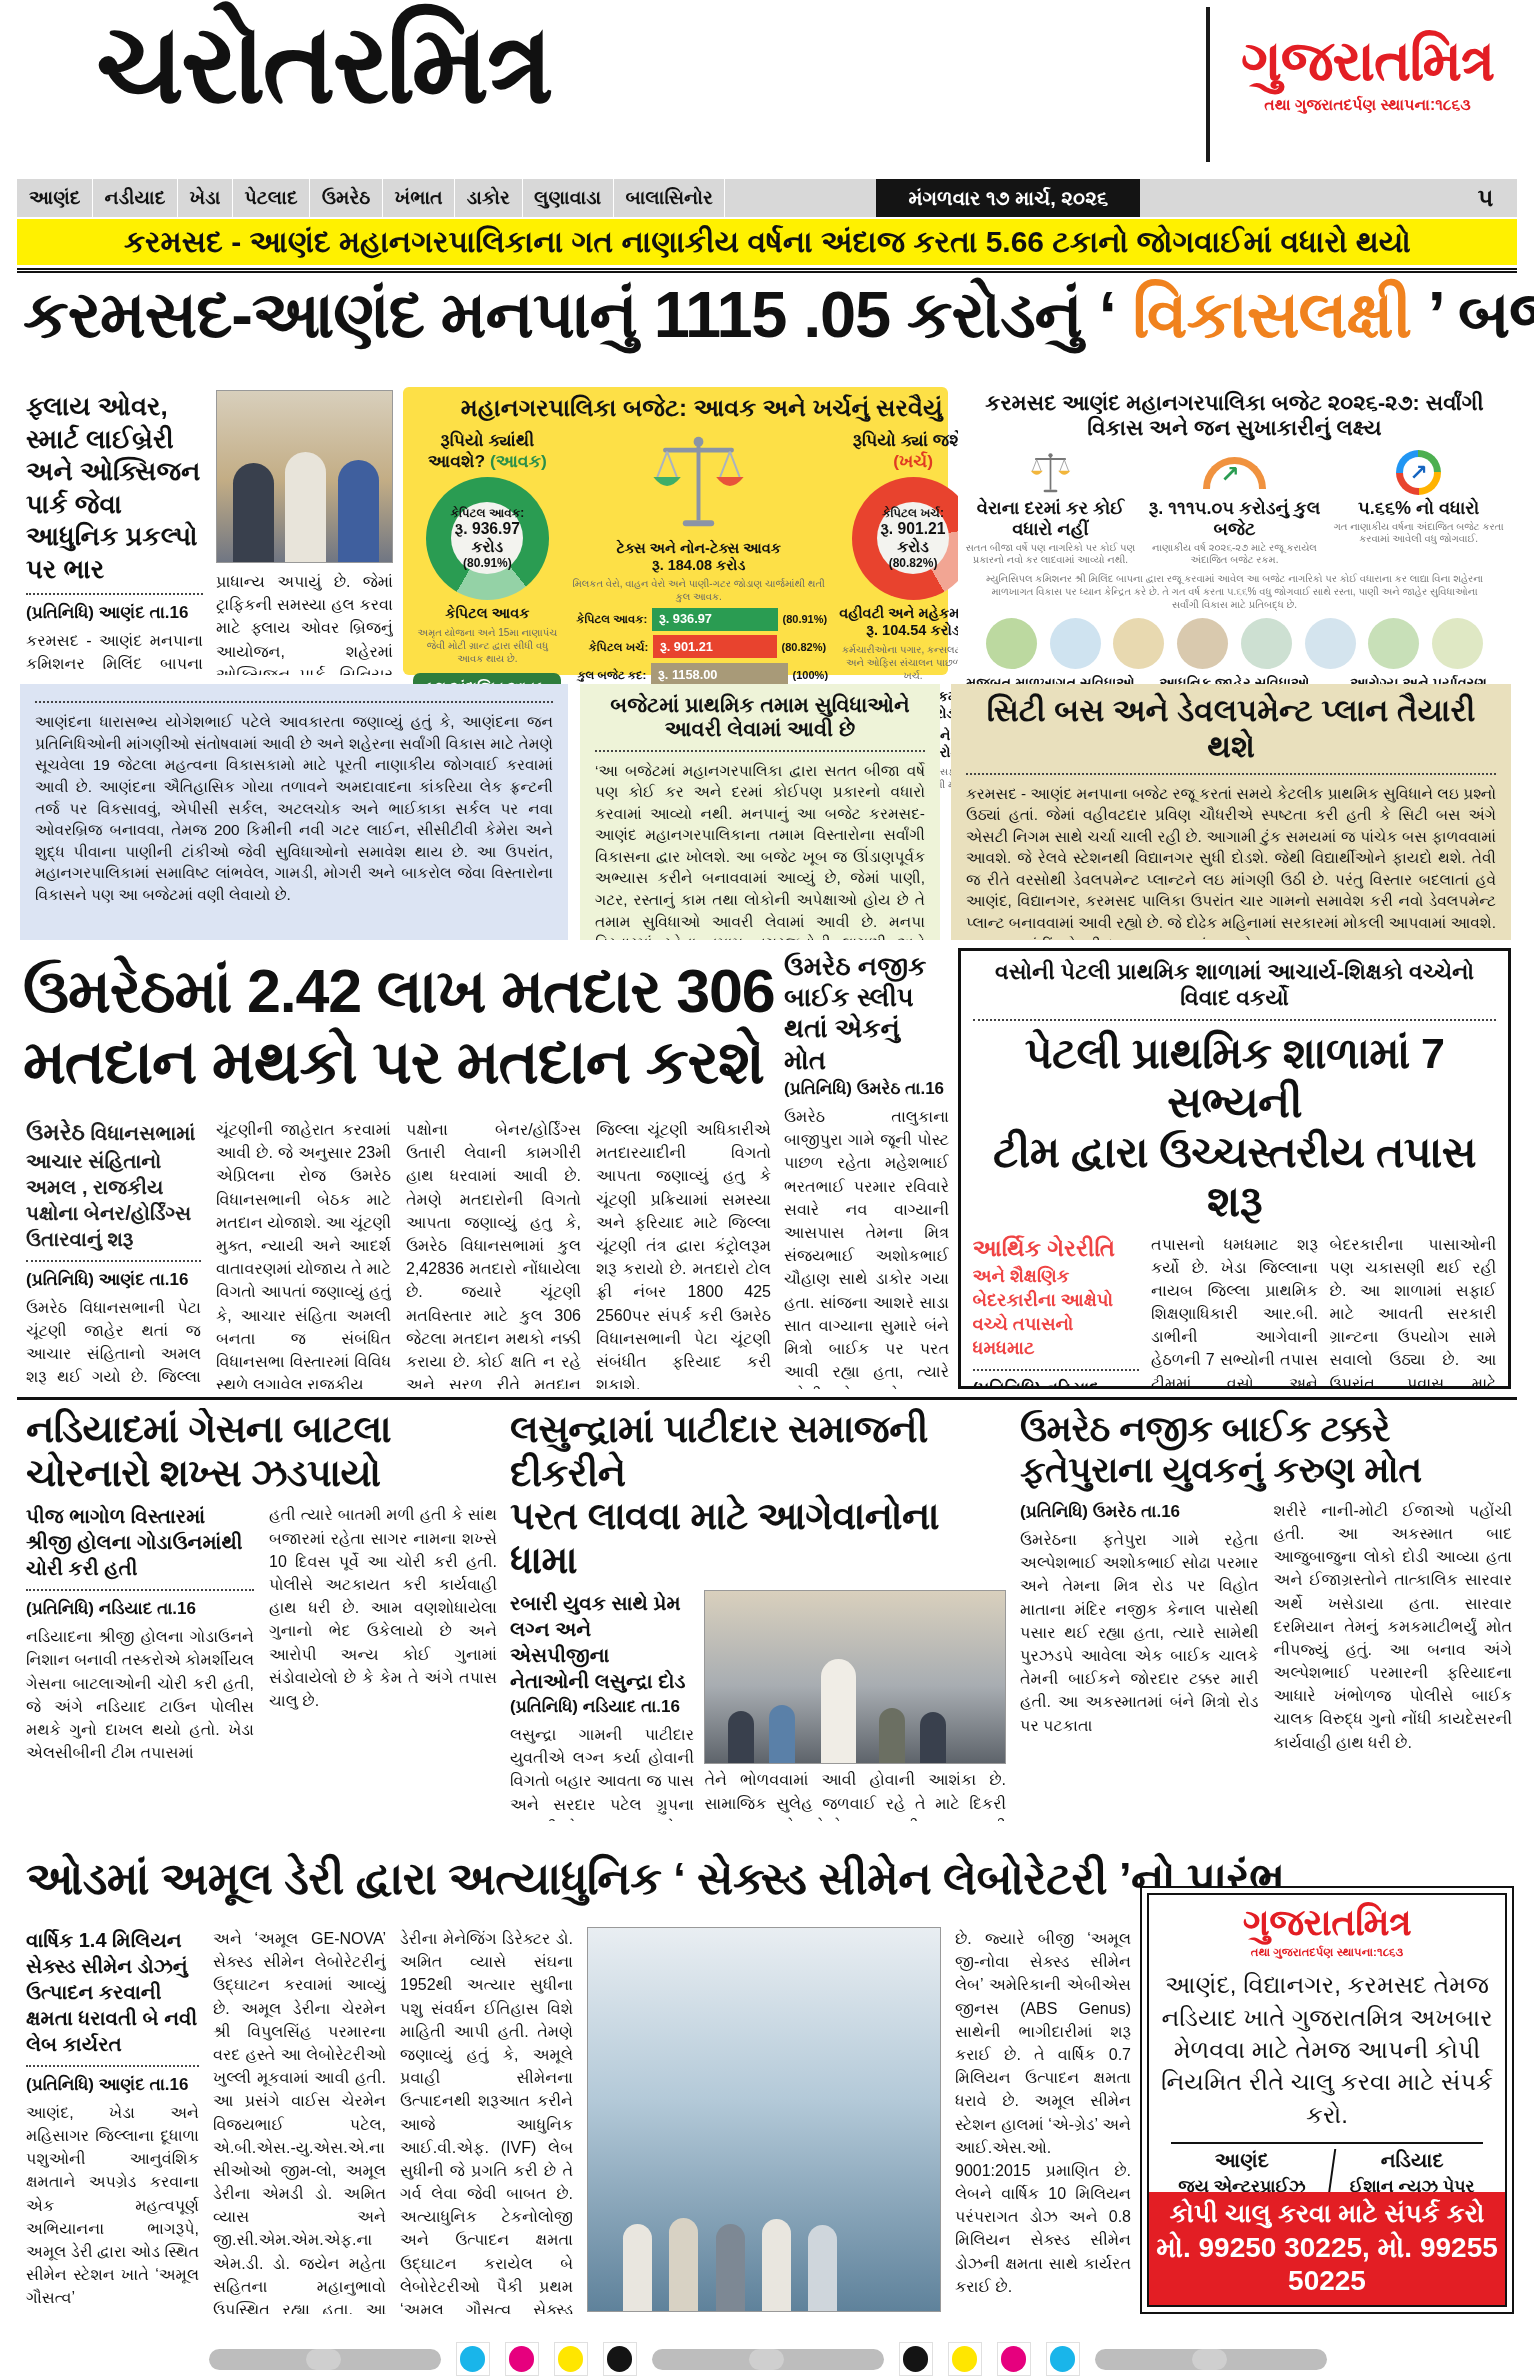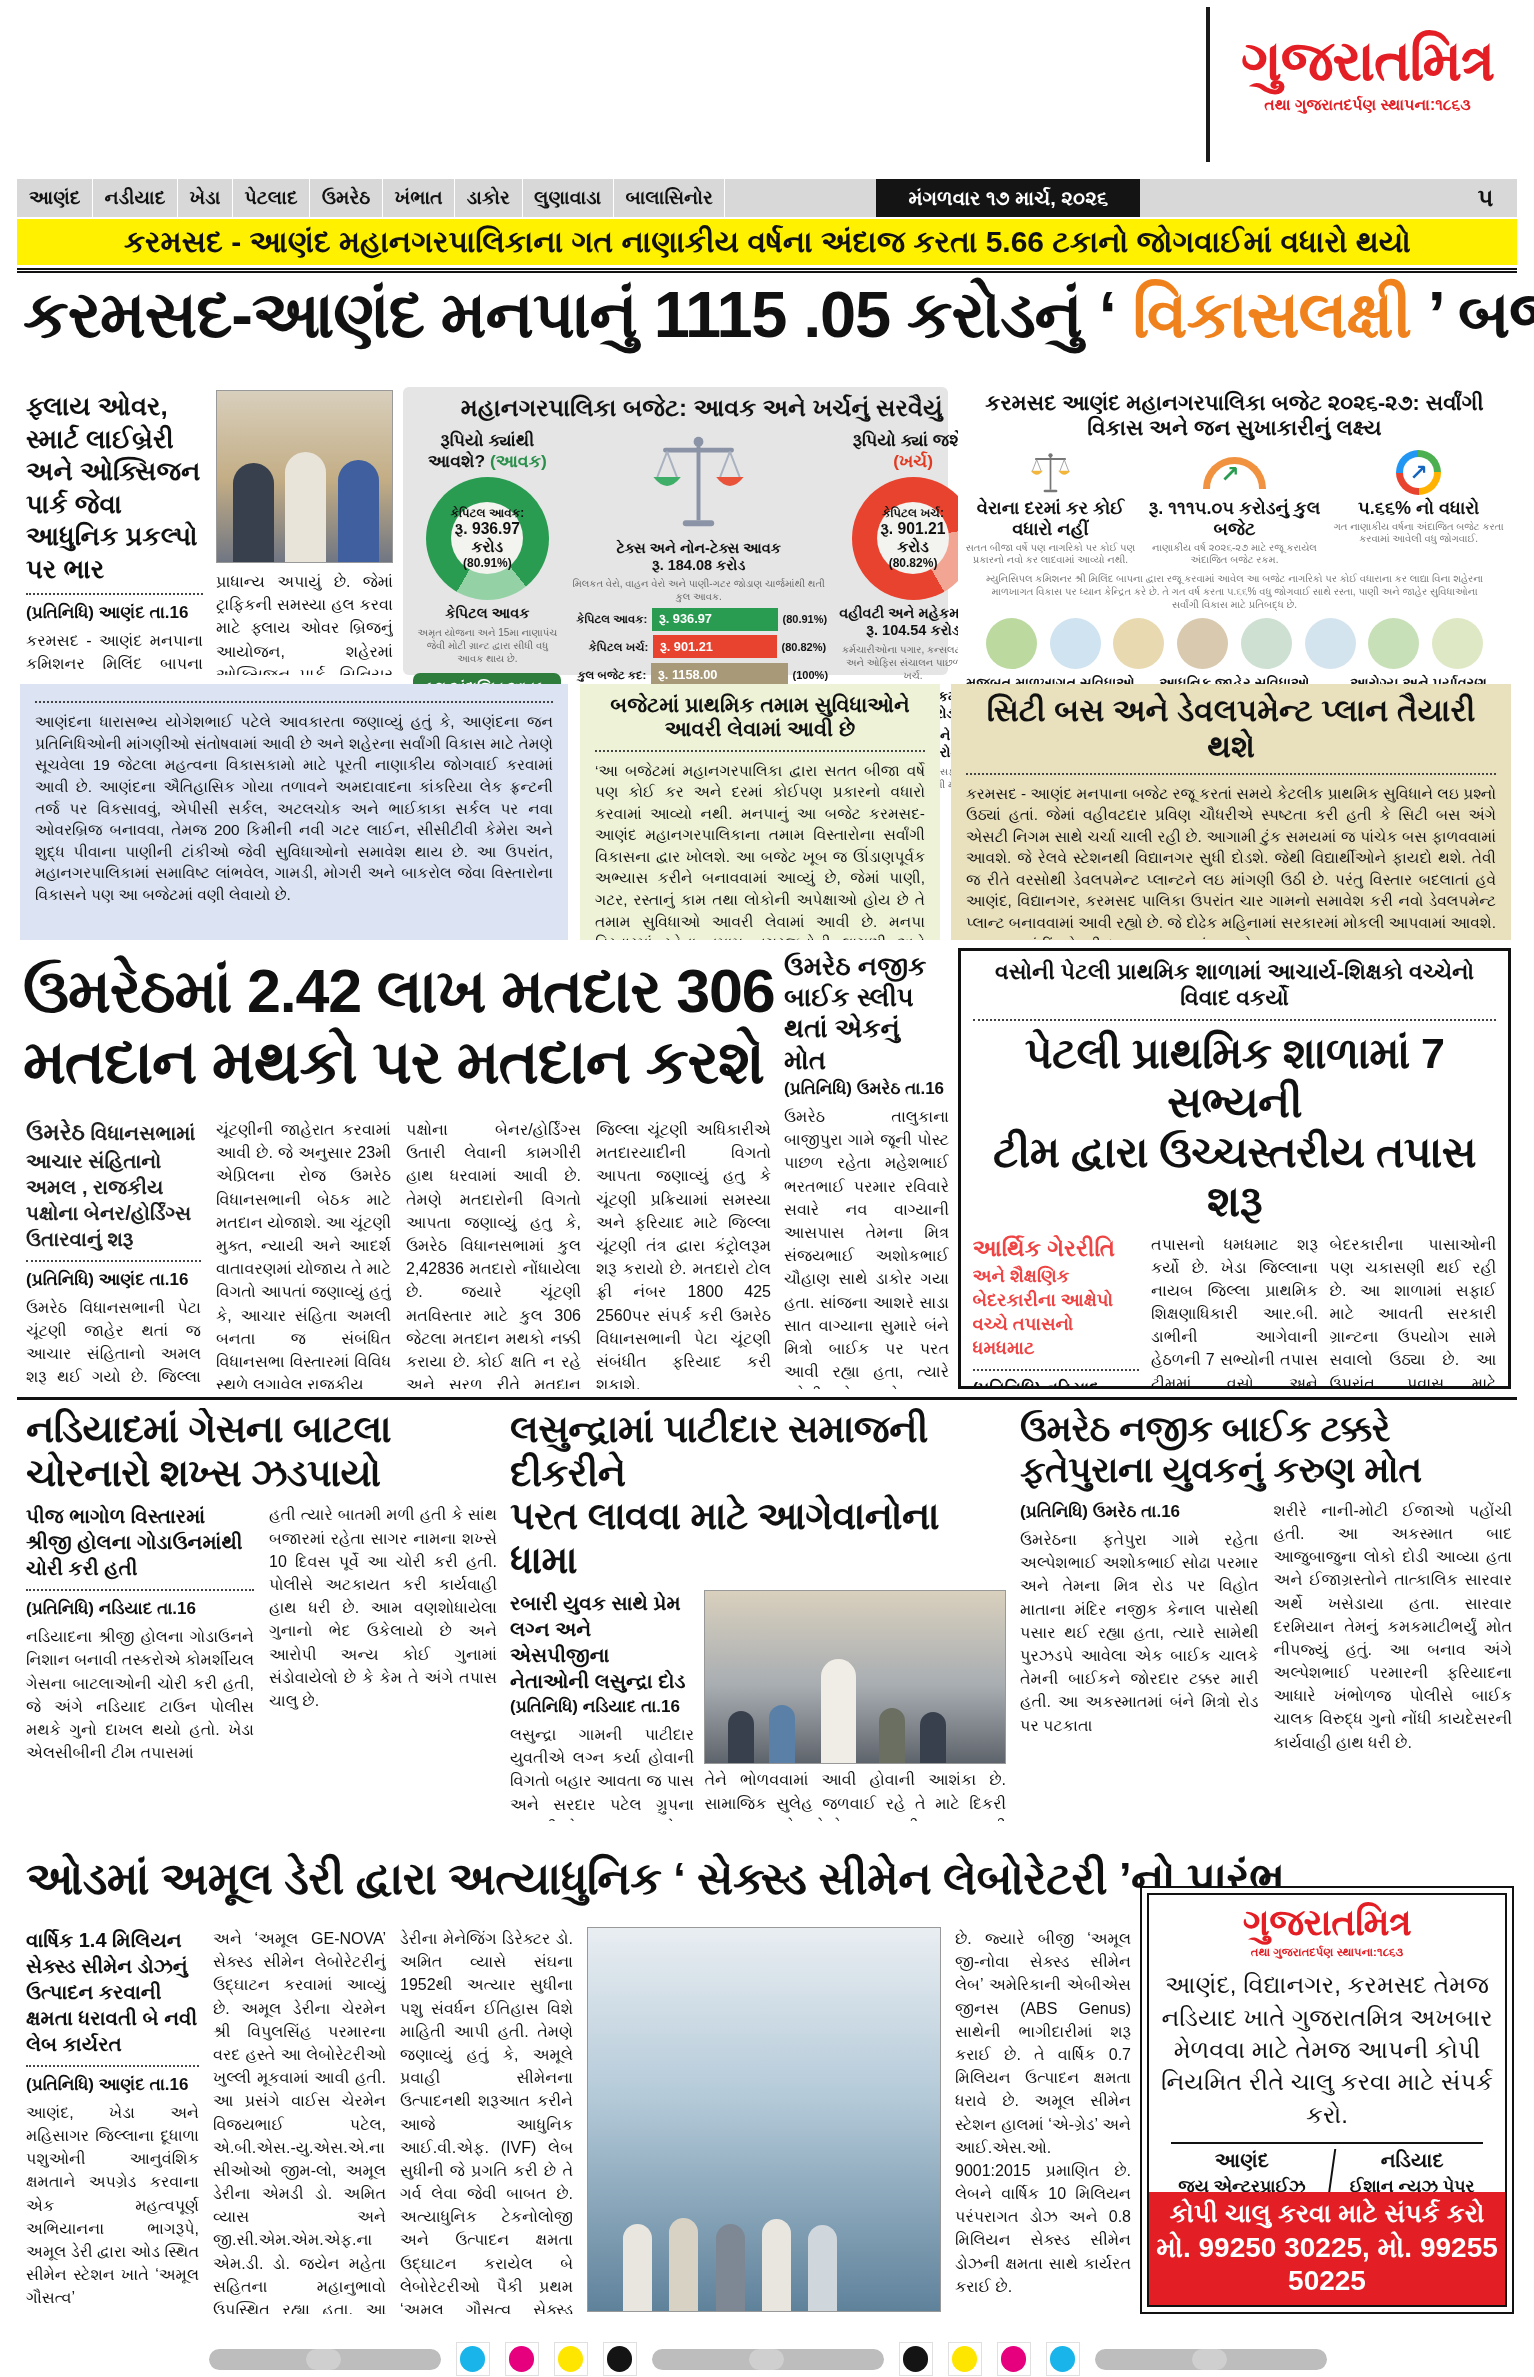--- a/index.html
+++ b/index.html
@@ -29,21 +29,21 @@
   .dateline{font-weight:700;font-size:17px;margin:3.5px 0 5.8px}
   .bodytext{font-size:16px;line-height:1.45;text-align:justify}
   .leadbold{font-size:20px;font-weight:800;line-height:1.3}
   
   #lead-col1{left:26px;top:390px;width:177px;height:285px;overflow:hidden}
   #lead-col2{left:216px;top:390px;width:177px;height:285px;overflow:hidden}
   .photo{width:100%;border:0.6px solid #999;box-sizing:border-box}
   #photo-budget{height:173px;background:linear-gradient(180deg,#d8cfbc 0%,#c3ad85 52%,#707683 100%);margin-bottom:7px;position:relative}
   .sil{position:absolute;bottom:0;background:#39404d;border-radius:23px 23px 0 0}
   
-  #info1{left:403px;top:387px;width:545px;height:288px;background:#e5e5e5;border-radius:5.8px;box-sizing:border-box;padding:7px 10.4px;display:grid;grid-template-columns:148px 1fr 154px;grid-template-rows:36px 1fr;column-gap:8px}
+  #info1{left:403px;top:387px;width:545px;height:288px;background:#fde047;border-radius:5.8px;box-sizing:border-box;padding:7px 10.4px;display:grid;grid-template-columns:148px 1fr 154px;grid-template-rows:36px 1fr;column-gap:8px}
   #info1 .i1-title{grid-column:1/4;text-align:center;font-size:24px;font-weight:800}
   .i1-q{font-size:17.4px;font-weight:800;text-align:center;margin-bottom:4.6px}
   .tag-green{color:#2a8f4a}.tag-red{color:#e03a22}
   .donut{position:relative;width:123px;height:123px;border-radius:50%;margin:0 auto}
   .donut-income{background:conic-gradient(from 210deg,#2a9c52 0 80.91%,#94d2a6 0 100%)}
   .donut-expense{background:conic-gradient(from 150deg,#e8432e 0 80.82%,#f2a593 0 100%)}
   .donut::after{content:"";position:absolute;inset:25.5px;border-radius:50%;background:#f3f3ef}
   .donut-center{position:absolute;inset:0;display:flex;flex-direction:column;align-items:center;justify-content:center;z-index:2;font-weight:800;text-align:center}
   .dc-s{font-size:12px}.dc-b{font-size:15.7px}
   .sidelabel{font-size:14.5px;font-weight:800;text-align:center;margin-top:5.8px}
@@ -142,20 +142,21 @@
   .regdot i{width:25.5px;height:25.5px;border-radius:50%;display:block}
   .d-c{background:#19b5ea}.d-m{background:#e6007e}.d-y{background:#ffe600}.d-k{background:#141414}
   
   .scalesvg{display:block;margin:0 auto}
 </style>
 </head>
 <body>
 
 <div id="page">
 
+  <div class="abs" id="masthead-title">ચરોતરમિત્ર</div>
   <div class="abs" id="logo-divider"></div>
   <div class="abs" id="logo-block">
     <div id="logo-title">ગુજરાતમિત્ર</div>
     <div id="logo-tag">તથા ગુજરાતદર્પણ સ્થાપના:૧૮૬૩</div>
   </div>
 
   <div class="abs" id="navbar">
     <span class="nav-city">આણંદ</span>
     <span class="nav-city">નડીયાદ</span>
     <span class="nav-city">ખેડા</span>

